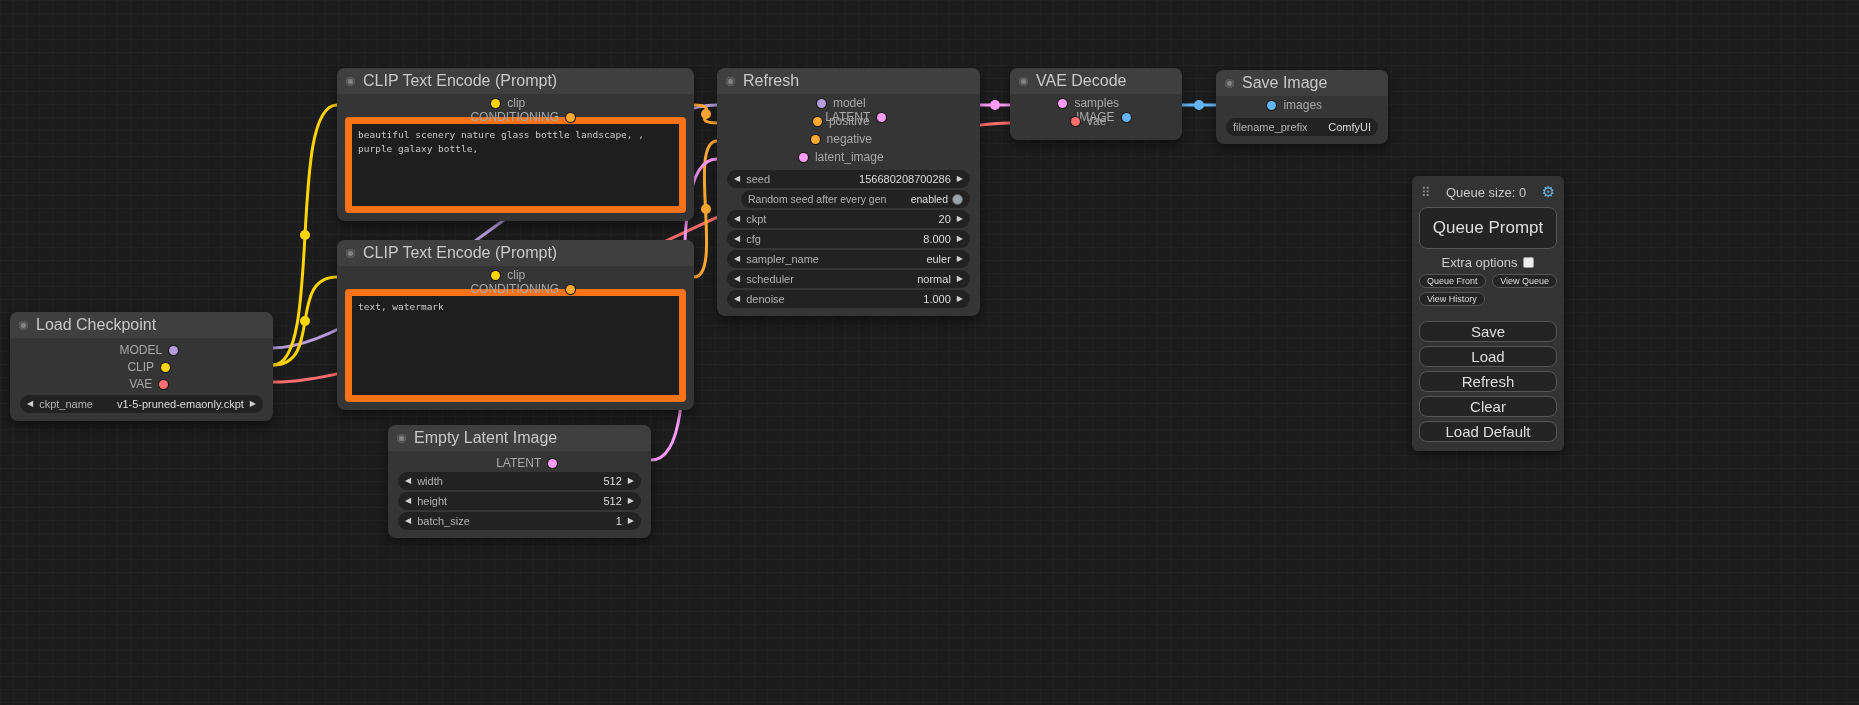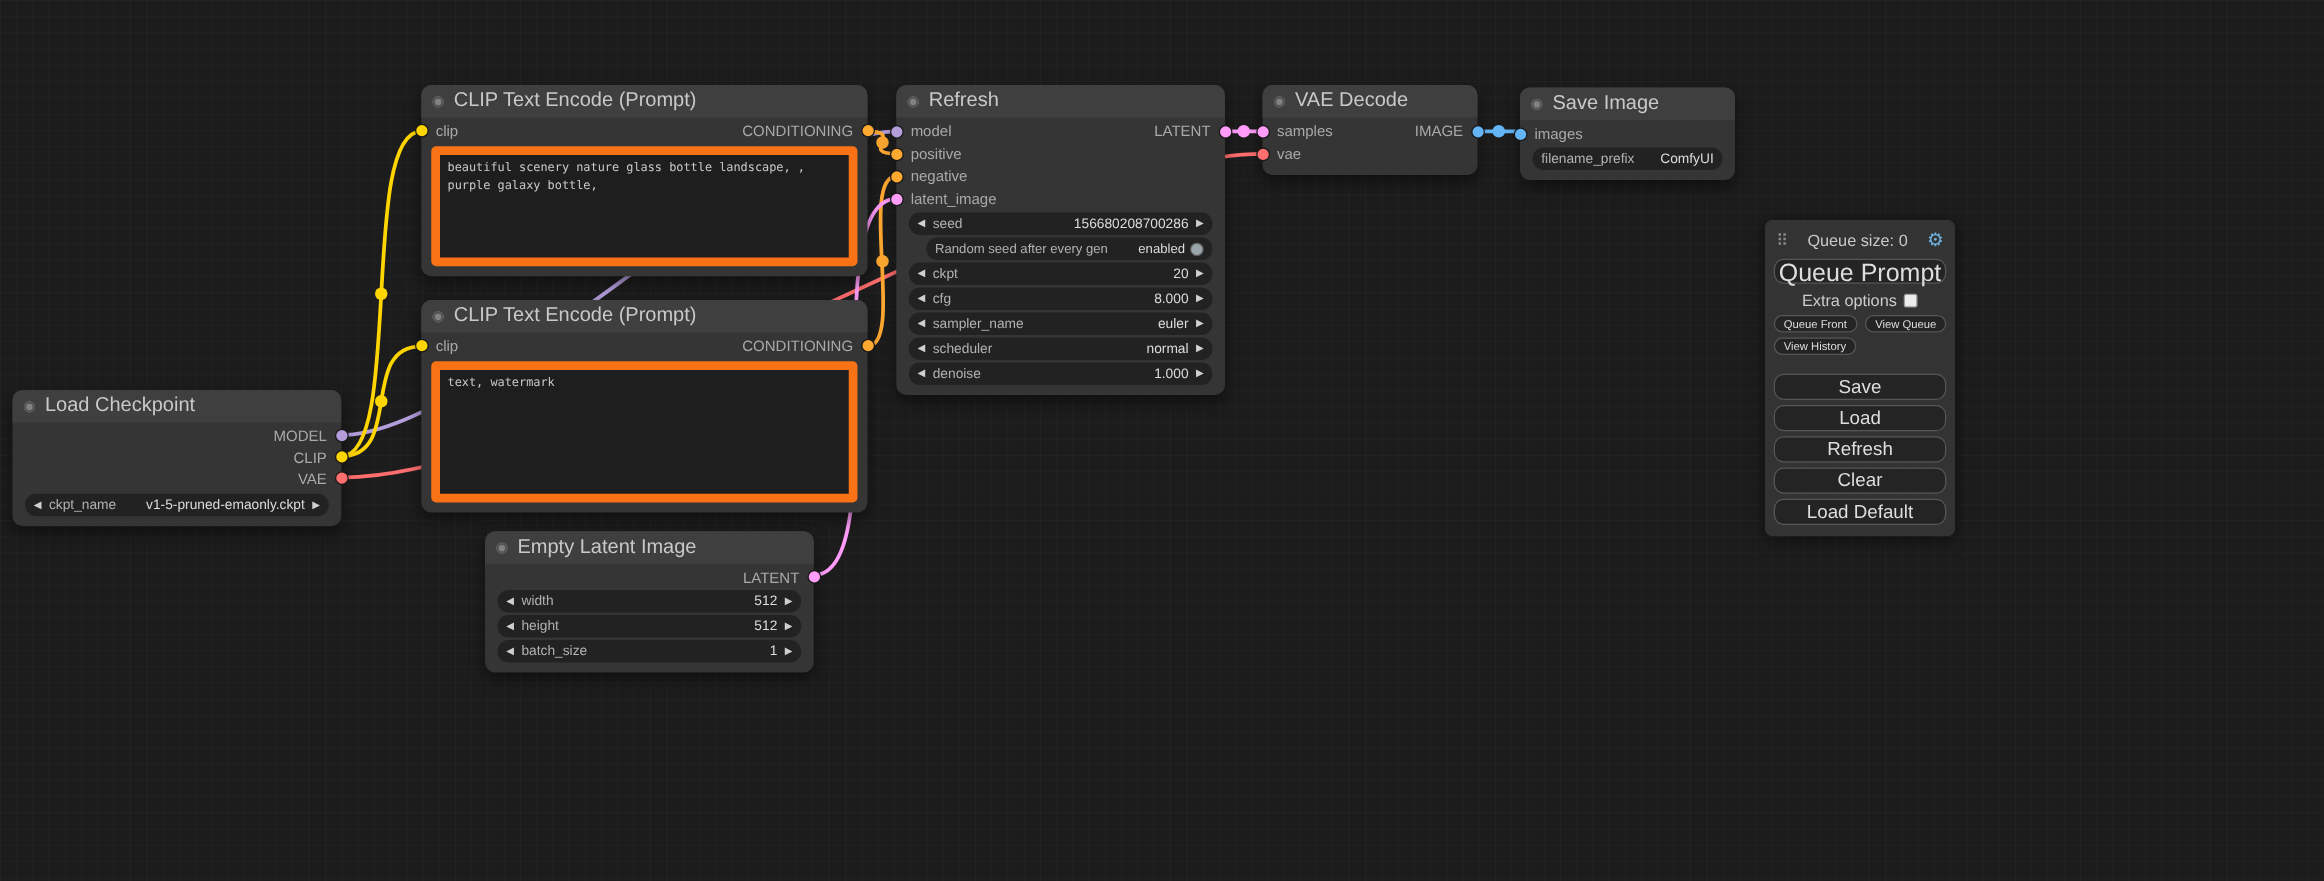--- a/index.html
+++ b/index.html
@@ -35,21 +35,21 @@
   }
   .collapse-dot {
     width: 9px; height: 9px; border-radius: 50%;
     background: #828282; box-shadow: inset 0 0 0 2px #555;
     flex: none;
   }
   .node-body { padding: 2px 0 8px; }
 
   .slot-row {
     display: flex; justify-content: space-between; align-items: center;
-    height: 17px; padding: 0 10px;
+    height: 17px; padding: 0 10px; flex-direction: column;
   }
   .slot-row.r18 { height: 18px; }
   .slot-row.out-only { justify-content: flex-end; }
   .slot { display: flex; align-items: center; gap: 7px; font-size: 12px; color: #a9a9a9; }
   .port-dot {
     width: 9px; height: 9px; border-radius: 50%;
     box-shadow: 0 0 0 1px #191919; flex: none;
   }
   .slot.in .port-dot  { margin-left: -14.5px; }
   .slot.out .port-dot { margin-right: -14.5px; }
@@ -104,21 +104,21 @@
     color: #c9c9c9; font-size: 13px; padding: 0 2px 2px;
   }
   .drag-handle { color: #8a8a8a; font-size: 13px; cursor: grab; }
   .gear { color: #6fb3e2; font-size: 15px; cursor: pointer; }
   .qp-btn {
     background: #242424; border: 1px solid #565656; border-radius: 8px;
     color: #dedede; font-family: "Liberation Sans", sans-serif;
     cursor: pointer; width: 100%;
   }
   .qp-btn.big { height: 21px; font-size: 15px; }
-  .qp-btn.prompt { height: 20px; font-size: 20px; }
+  .qp-btn.prompt { height: 42px; font-size: 17px; }
   .qp-btn.small { height: 14px; font-size: 9px; width: auto; padding: 0 7px; border-radius: 7px; }
   .qp-btn.gap-top { margin-top: 11px; }
   .qp-extra {
     display: flex; align-items: center; justify-content: center; gap: 6px;
     color: #cccccc; font-size: 13px; margin-top: 2px;
   }
   .checkbox {
     width: 11px; height: 11px; background: #ededed;
     border: 1px solid #9a9a9a; border-radius: 2px; cursor: pointer;
   }

